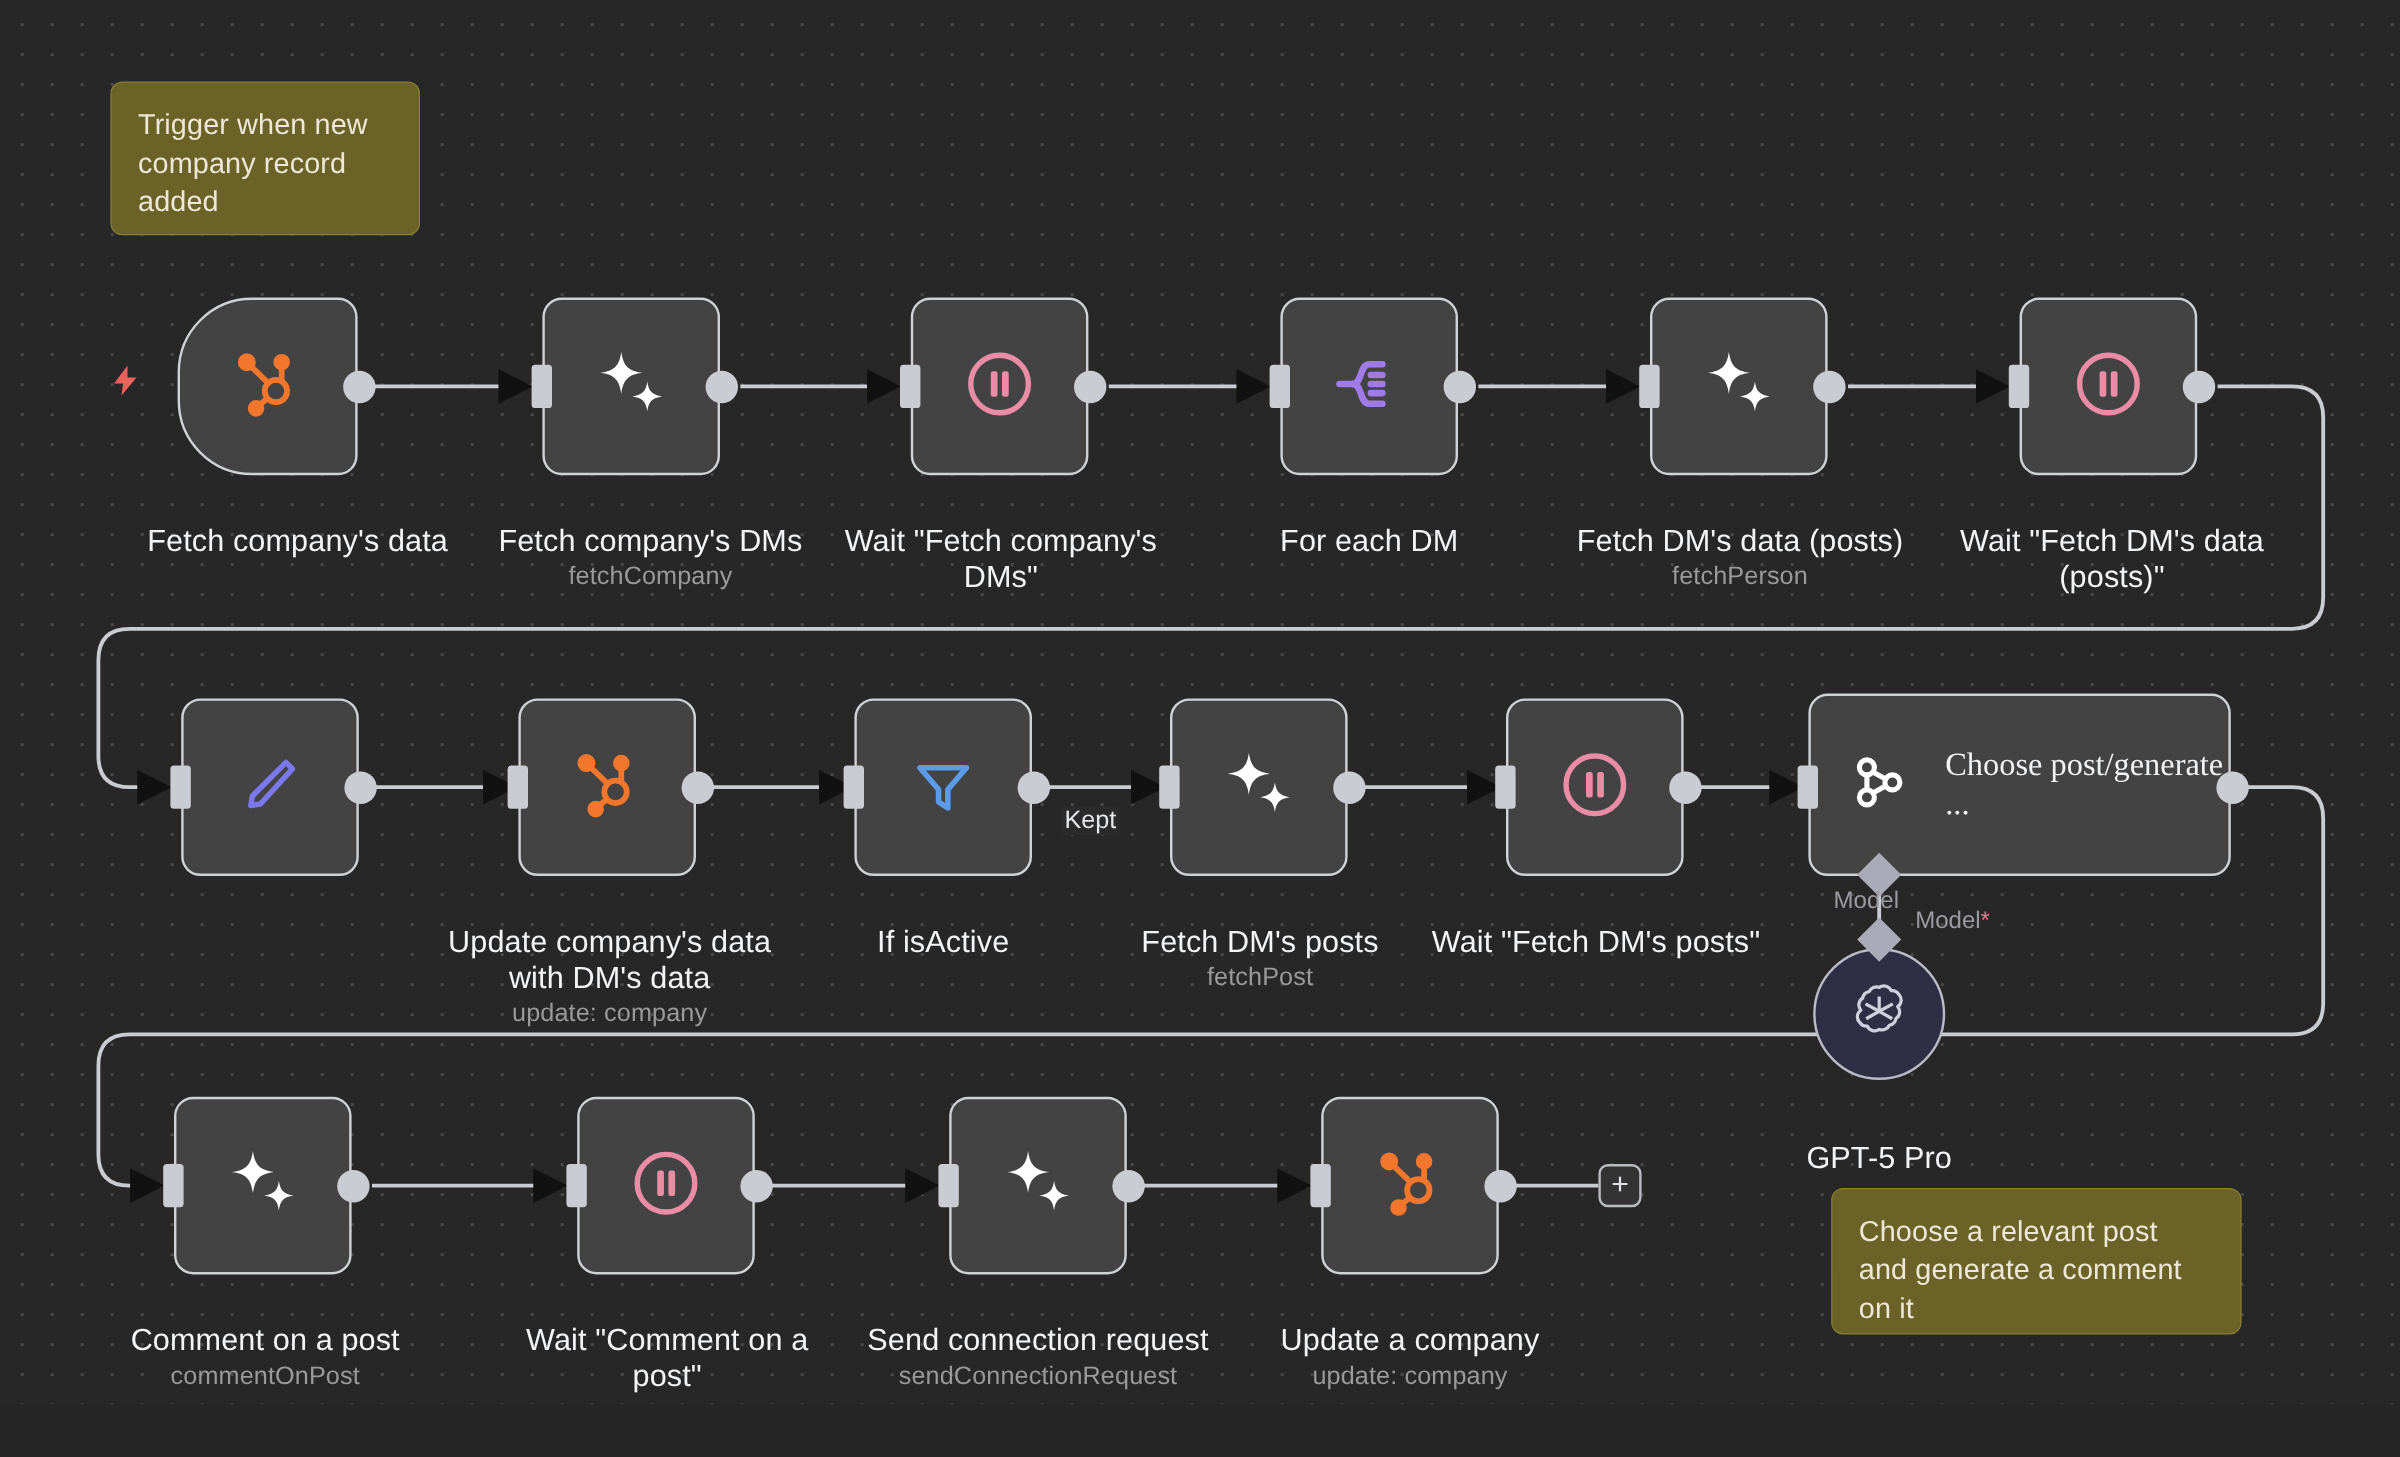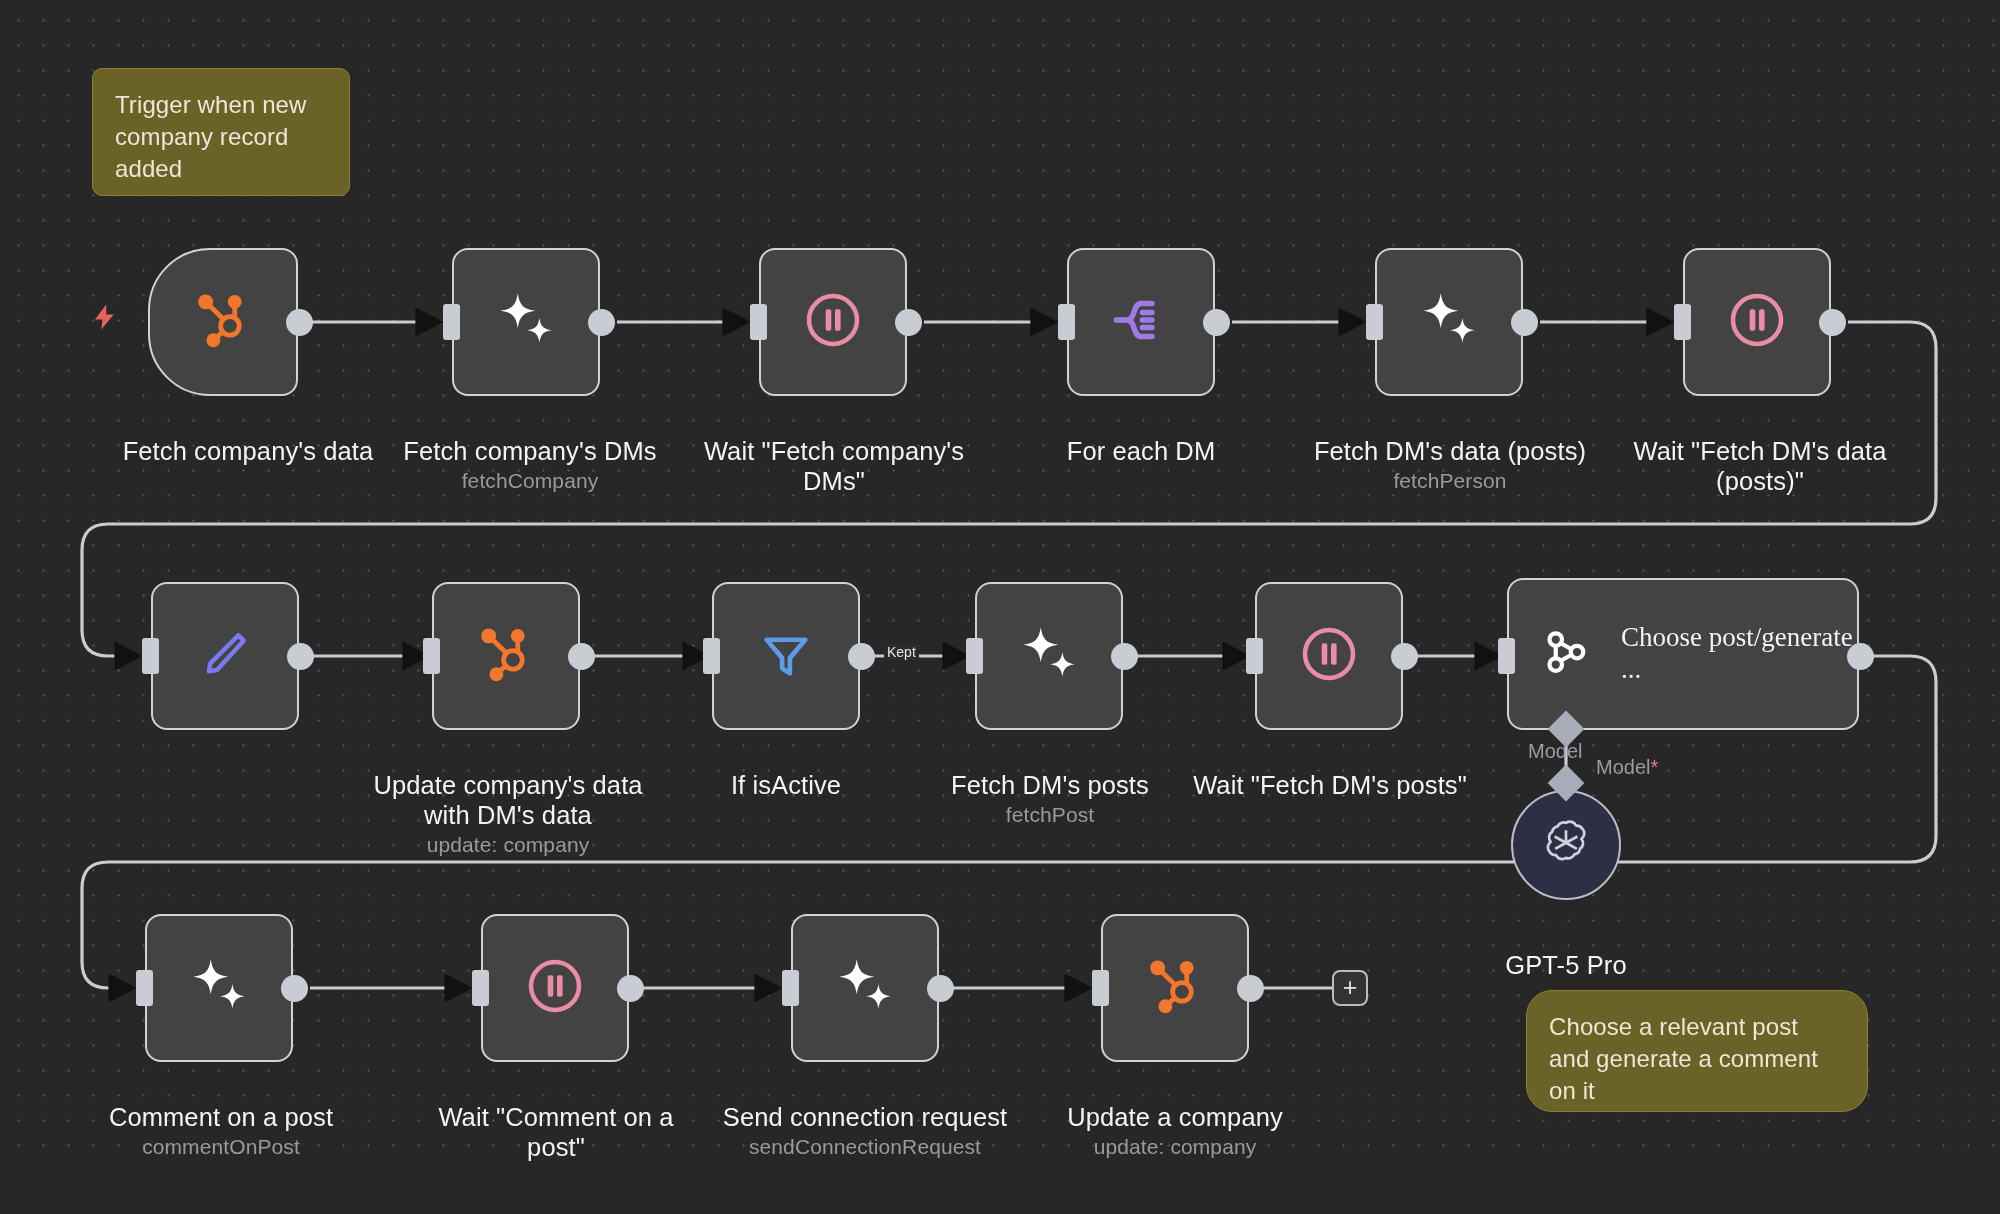--- a/index.html
+++ b/index.html
@@ -76,22 +76,22 @@
     position: absolute; width: 17px; height: 36px; border-radius: 3px;
     background: #c9ccd2; z-index: 6;
   }
   .port-diamond {
     position: absolute; width: 26px; height: 26px; background: #a9abb8;
     transform: rotate(45deg); z-index: 5;
   }
 
   
   .edge-label {
-    position: absolute; color: #e6e7ea; font-size: 14px;
-    background: #2b2b2b; padding: 0 3px; z-index: 7;
+    position: absolute; color: #e6e7ea; font-size: 21px;
+    background: #2b2b2b; padding: 0 3px; z-index: 7; margin-top: 28px;
   }
   .port-label {
     position: absolute; color: #9b9ba3; font-size: 20px; z-index: 7;
     white-space: nowrap;
   }
   .port-label .req { color: #e4788f; }
 
   
   .plus-btn {
     position: absolute; width: 36px; height: 36px;
@@ -179,21 +179,21 @@
   <div class="port-in" style="left:443px; top:304px;"></div>
   <div class="node" style="left:452px; top:248px; width:148px; height:148px;">
     <span>
       <svg width="66" height="66" viewBox="0 0 64 64" fill="#ffffff">
         <path d="M24 6 C25.6 17.5 29.6 21.5 41 23 C29.6 24.5 25.6 28.5 24 40 C22.4 28.5 18.4 24.5 7 23 C18.4 21.5 22.4 17.5 24 6 Z"></path>
         <path d="M45 30 C46.1 38 48.9 40.8 57 42 C48.9 43.2 46.1 46 45 54 C43.9 46 41.1 43.2 33 42 C41.1 40.8 43.9 38 45 30 Z"></path>
       </svg>
     </span>
   </div>
   <div class="port-out" style="left:588px; top:309px;"></div>
-  <div class="cap" style="left:370px; top:406px; width:320px;">
+  <div class="cap" style="left:382px; top:406px; width:320px;">
     <span>Fetch company's DMs</span>
     <span class="sub">fetchCompany</span>
   </div>
 
   <div class="port-in" style="left:750px; top:304px;"></div>
   <div class="node" style="left:759px; top:248px; width:148px; height:148px;">
     <span>
       <svg width="64" height="64" viewBox="0 0 48 48" fill="none">
         <circle cx="24" cy="24" r="18" stroke="#E98CA4" stroke-width="3.4"></circle>
         <rect x="18.5" y="16" width="4.2" height="16" rx="1.4" fill="#E98CA4"></rect>
@@ -429,17 +429,17 @@
   <div class="port-out" style="left:1237px; top:975px;"></div>
   <div class="cap" style="left:1030px; top:1072px; width:290px;">
     <span>Update a company</span>
     <span class="sub">update: company</span>
   </div>
 
   <div class="plus-btn" style="left:1332px; top:970px;">
     <span>+</span>
   </div>
 
-  <div class="sticky" style="left:1526px; top:990px; width:342px; height:122px;border-radius:26px;">
+  <div class="sticky" style="left:1526px; top:990px; width:342px; height:122px;">
     <span>Choose a relevant post and generate a comment on it</span>
   </div>
 
 </div>
 
 </body></html>

